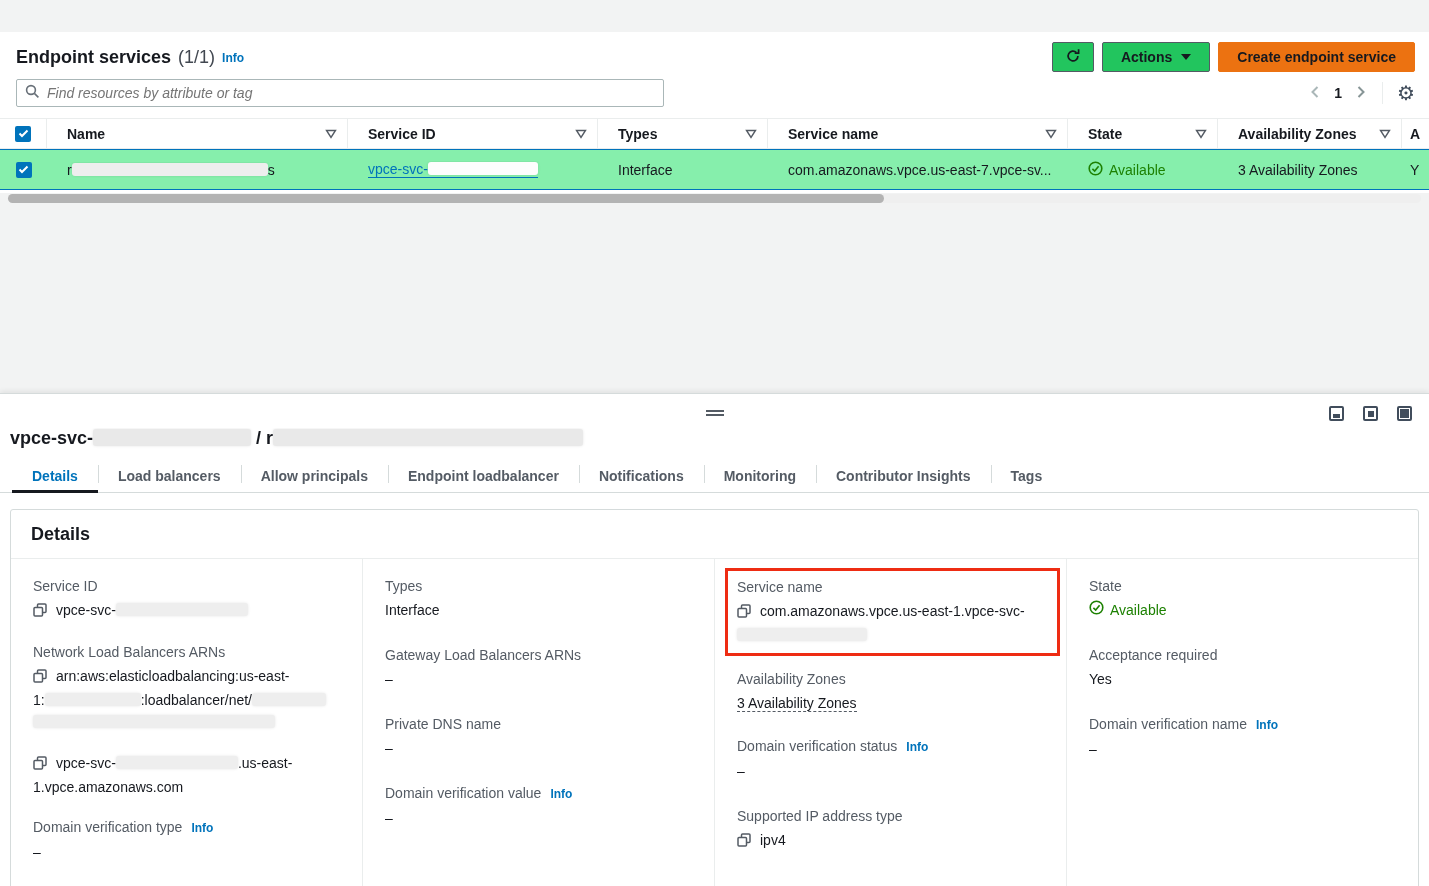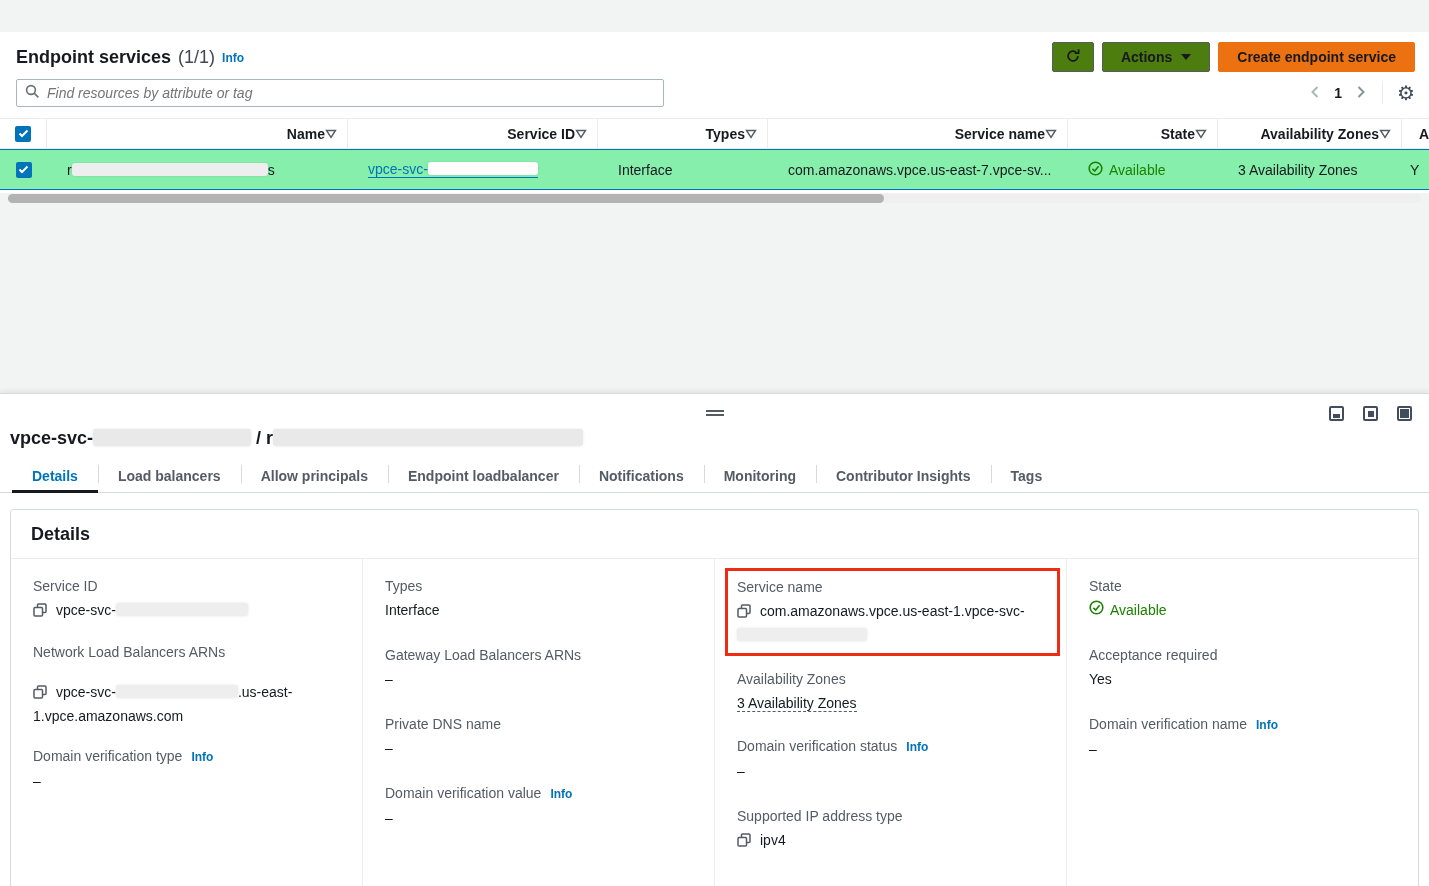--- a/index.html
+++ b/index.html
@@ -9,38 +9,38 @@
 
   
   .top-white { position:absolute; top:0; left:0; right:0; height:161px; background:#ffffff;margin-top:32px; }
 
   .header-bar { display:flex; justify-content:space-between; align-items:center; padding:10px 14px 0 16px; }
   .title-group { display:flex; align-items:baseline; gap:7px; }
   .page-title { font-size:18px; font-weight:700; color:#16191f; }
   .page-count { font-size:18px; font-weight:400; color:#414750; }
   .info-link { font-size:12px; font-weight:700; color:#0073bb; text-decoration:none; position:relative; top:-1px; cursor:pointer; }
   .header-actions { display:flex; align-items:center; gap:8px; }
-  .btn { height:30px; display:inline-flex; align-items:center; justify-content:center; border:1px solid #545b64; border-radius:2px; background:#4d7c0f; font-weight:700; font-size:14px; color:#16191f; cursor:pointer; padding:0 18px; }
+  .btn { height:30px; display:inline-flex; align-items:center; justify-content:center; border:1px solid #545b64; border-radius:2px; background:#22c55e; font-weight:700; font-size:14px; color:#16191f; cursor:pointer; padding:0 18px; }
   .btn-icon { width:42px; padding:0; }
   .btn-primary { background:#ec7211; border-color:#ec7211; color:#16191f; }
   .caret-down { width:0; height:0; border-left:5px solid transparent; border-right:5px solid transparent; border-top:6px solid #16191f; margin-left:9px; }
 
   .controls-row { display:flex; justify-content:space-between; padding:7px 14px 0 16px; }
   .search-box { display:flex; align-items:center; width:648px; height:28px; border:1px solid #aab7b8; border-radius:2px; background:#fff; padding:0 8px; gap:7px; }
   .search-box input { border:none; outline:none; flex:1; font-style:italic; font-size:14px; color:#687078; font-family:inherit; background:transparent; }
   .pagination { display:flex; align-items:center; gap:10px; }
   .pg-btn { background:none; border:none; cursor:pointer; display:flex; align-items:center; padding:2px; }
   .pg-num { font-weight:700; font-size:14px; color:#16191f; padding:0 2px; }
   .pg-divider { width:1px; height:22px; background:#eaeded; margin:0 4px; }
   .gear { font-size:20px; color:#414d5c; line-height:1; background:none; border:none; cursor:pointer; }
 
   
   .tbl { margin-top:11px; border-top:1px solid #eaeded; }
   .tbl-head { display:flex; height:30px; align-items:center; border-bottom:1px solid #eaeded; font-weight:700; }
-  .th { display:flex; align-items:center; justify-content:flex-end; height:100%; padding:0 10px 0 20px; border-right:1px solid #eaeded; overflow:hidden; white-space:nowrap; }
+  .th { display:flex; align-items:center; justify-content:space-between; height:100%; padding:0 10px 0 20px; border-right:1px solid #eaeded; overflow:hidden; white-space:nowrap; }
   .th:last-child { border-right:none; }
   .tbl-row { display:flex; height:41px; align-items:center; background:#86efac; border-top:1px solid #0073bb; border-bottom:1px solid #0073bb; }
   .td { padding:0 10px 0 20px; overflow:hidden; white-space:nowrap; }
   .w-cb { width:47px; display:flex; justify-content:center; padding:0; }
   .w-name { width:301px; }
   .w-sid { width:250px; }
   .w-types { width:170px; }
   .w-sname { width:300px; }
   .w-state { width:150px; }
   .w-az { width:184px; }
@@ -275,20 +275,28 @@
             <div class="f-label">Service ID</div>
             <div class="f-value">
               <span class="copy-ic"><svg width="14" height="14" viewBox="0 0 14 14">
                     <rect x="4.5" y="1" width="8.5" height="8.5" rx="1" fill="none" stroke="#545b64" stroke-width="1.5"></rect>
                     <rect x="1" y="4.5" width="8.5" height="8.5" rx="1" fill="#fff" stroke="#545b64" stroke-width="1.5"></rect>
                   </svg></span><span>vpce-svc-</span><span class="redact" style="width:132px;"></span>
             </div>
           </div>
           <div class="field">
             <div class="f-label">Network Load Balancers ARNs</div>
+            <div class="f-value">
+              <span class="copy-ic"><svg width="14" height="14" viewBox="0 0 14 14">
+                    <rect x="4.5" y="1" width="8.5" height="8.5" rx="1" fill="none" stroke="#545b64" stroke-width="1.5"></rect>
+                    <rect x="1" y="4.5" width="8.5" height="8.5" rx="1" fill="#fff" stroke="#545b64" stroke-width="1.5"></rect>
+                  </svg></span><span>arn:aws:elasticloadbalancing:us-east-</span><br>
+              <span>1:</span><span class="redact" style="width:96px;"></span><span>:loadbalancer/net/</span><span class="redact" style="width:74px;"></span><br>
+              <span class="redact" style="width:242px;"></span>
+            </div>
           </div>
           <div class="field">
             <div class="f-value">
               <span class="copy-ic"><svg width="14" height="14" viewBox="0 0 14 14">
                     <rect x="4.5" y="1" width="8.5" height="8.5" rx="1" fill="none" stroke="#545b64" stroke-width="1.5"></rect>
                     <rect x="1" y="4.5" width="8.5" height="8.5" rx="1" fill="#fff" stroke="#545b64" stroke-width="1.5"></rect>
                   </svg></span><span>vpce-svc-</span><span class="redact" style="width:122px;"></span><span>.us-east-</span><br>
               <span>1.vpce.amazonaws.com</span>
             </div>
           </div>

